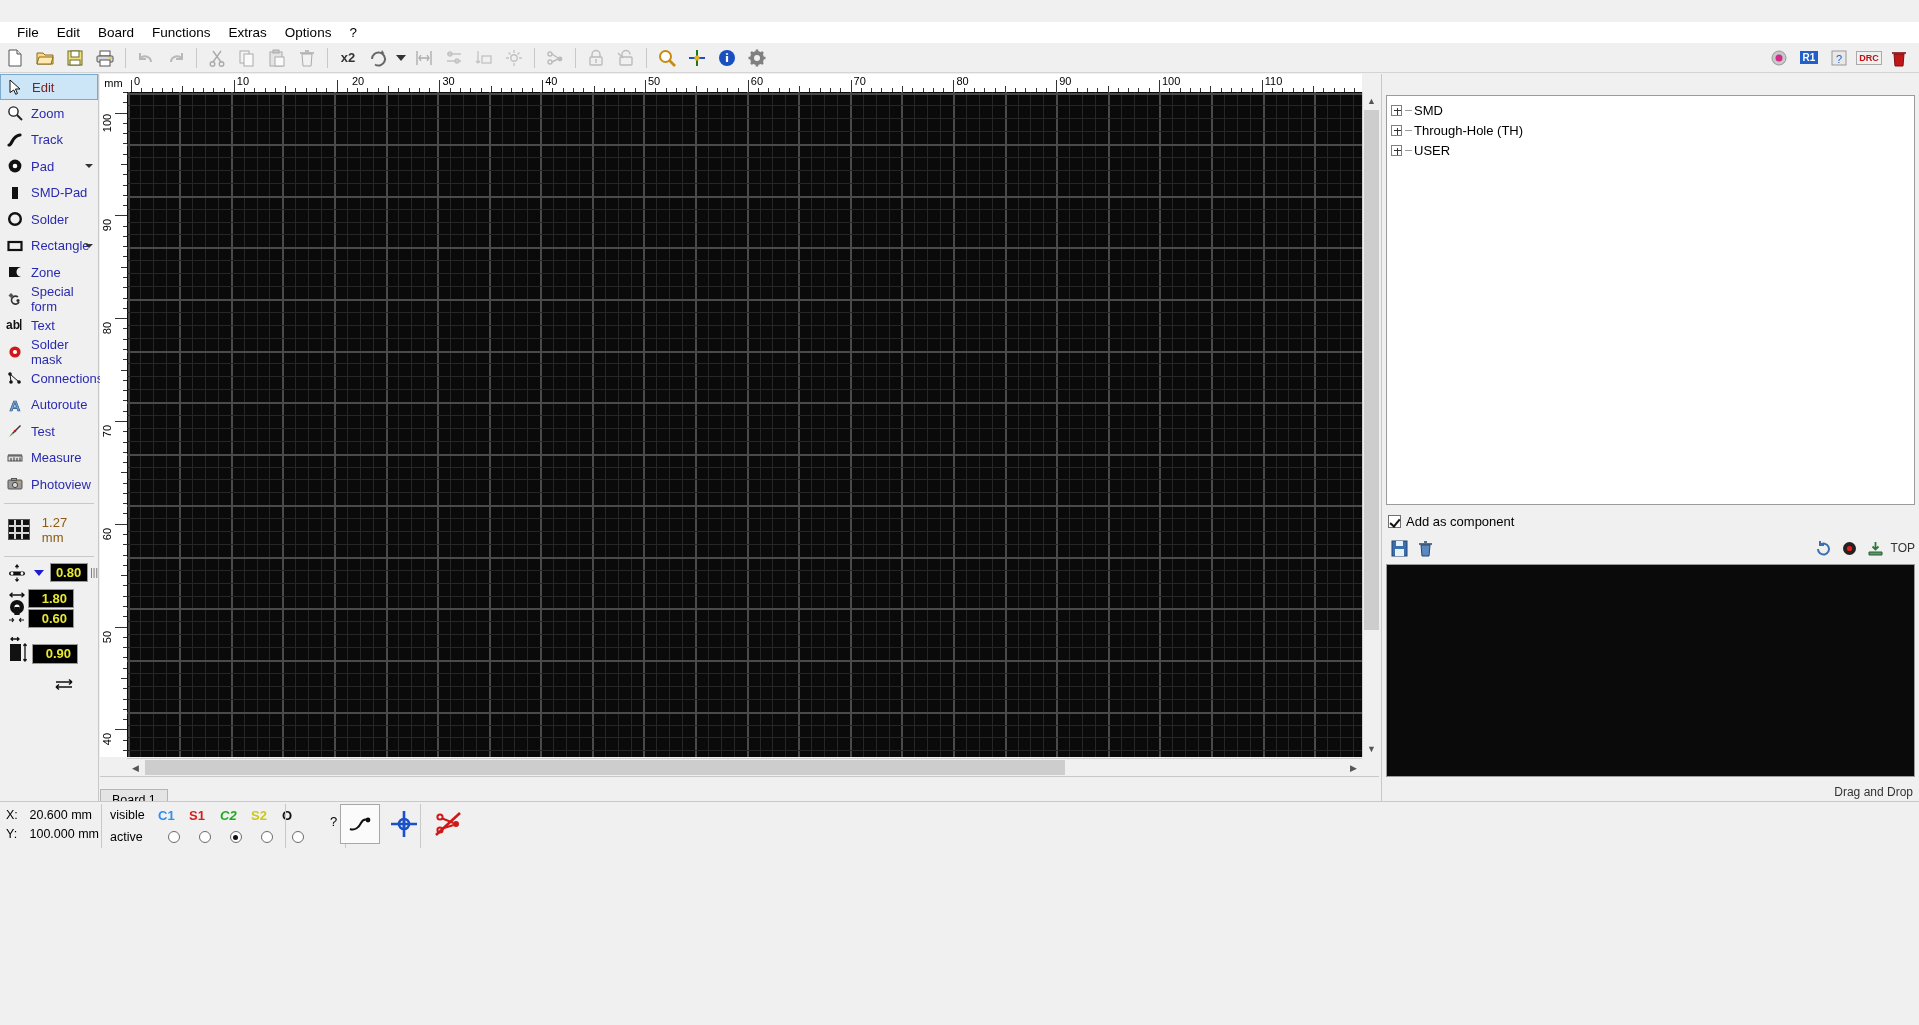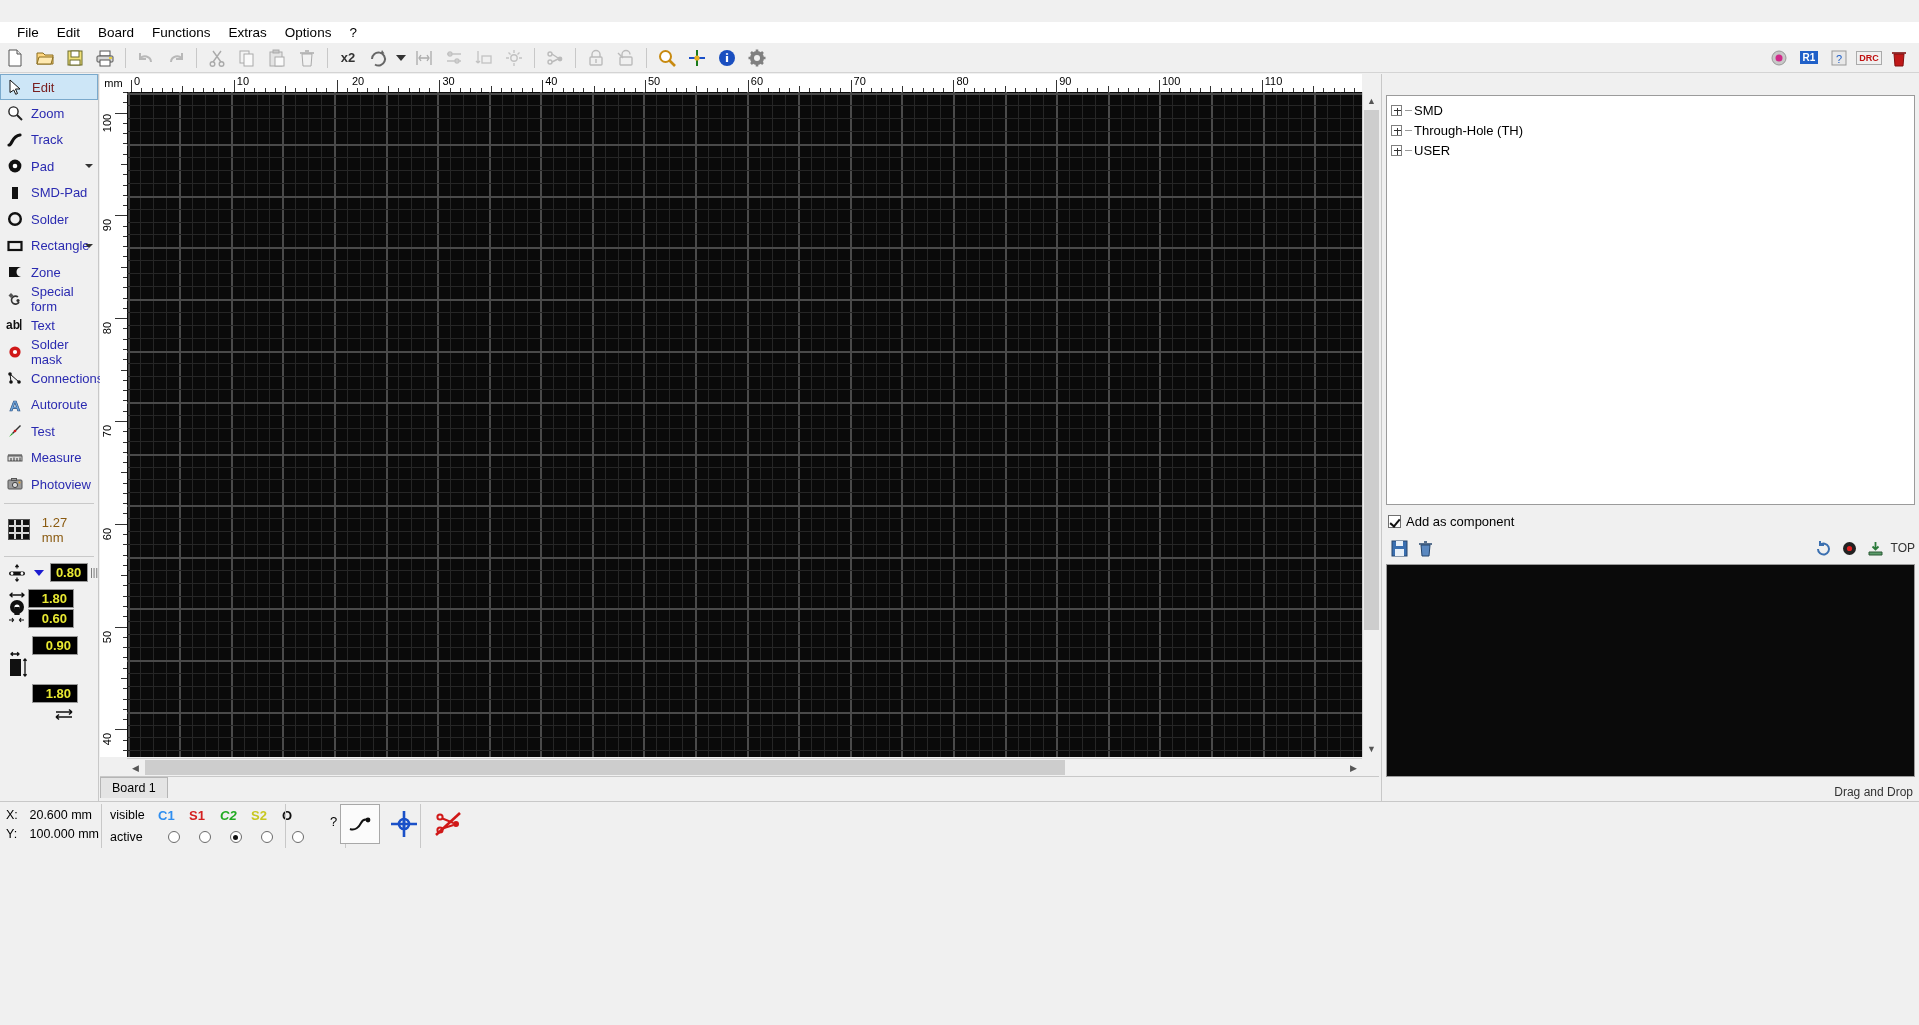--- a/index.html
+++ b/index.html
@@ -670,21 +670,21 @@
 
     <div style="display:flex;align-items:center;padding-left:6px;margin-top:8px;">
       <span class="vico">
         <svg width="26" height="34" viewBox="0 0 26 34">
           <path d="M5 3h8M6.8 1.2L5 3l1.8 1.8M11.2 1.2L13 3l-1.8 1.8" stroke="#111" stroke-width="1.3" fill="none"></path>
           <rect x="4" y="8" width="11" height="17" fill="#111"></rect>
           <path d="M19 8v17M17.4 9.8L19 8l1.6 1.8M17.4 23.2L19 25l1.6-1.8" stroke="#111" stroke-width="1.3" fill="none"></path>
         </svg>
       </span>
       <span class="vdd"></span>
-      <span style="display:flex;flex-direction:column;gap:28px;">
+      <span style="display:flex;gap:28px;">
         <span class="valbox">0.90</span>
         <span class="valbox" style="margin-top:1px;">1.80</span>
       </span>
     </div>
 
     <div style="display:flex;justify-content:flex-end;padding-right:22px;margin-top:4px;">
       <span>
         <svg width="24" height="14" viewBox="0 0 24 14">
             <path d="M4 5h16M20 5l-3-2.5M20 5l-3 2.5" stroke="#111" stroke-width="1.5" fill="none"></path>
             <path d="M20 10H4M4 10l3-2.5M4 10l3 2.5" stroke="#111" stroke-width="1.5" fill="none"></path>
@@ -1060,21 +1060,21 @@
     <div class="sbtn" style="position:absolute;bottom:0;">▼</div>
   </div>
   <div id="hscroll">
     <div class="sbtn" style="left:0;">◀</div>
     <div class="thumb"></div>
     <div class="sbtn" style="right:0;">▶</div>
   </div>
   <div id="corner-box"></div>
 
   <div id="boardtabs">
-    <div class="btab" style="left:0px;">Board 1</div>
+    <div class="btab" style="left:0px;margin-top:12px;">Board 1</div>
   </div>
 
   <div id="macros">
 
     <div id="macro-tree">
       <div class="mnode">
         <span class="exp"></span>
         <span class="dash"></span>
         <span>SMD</span>
       </div>

